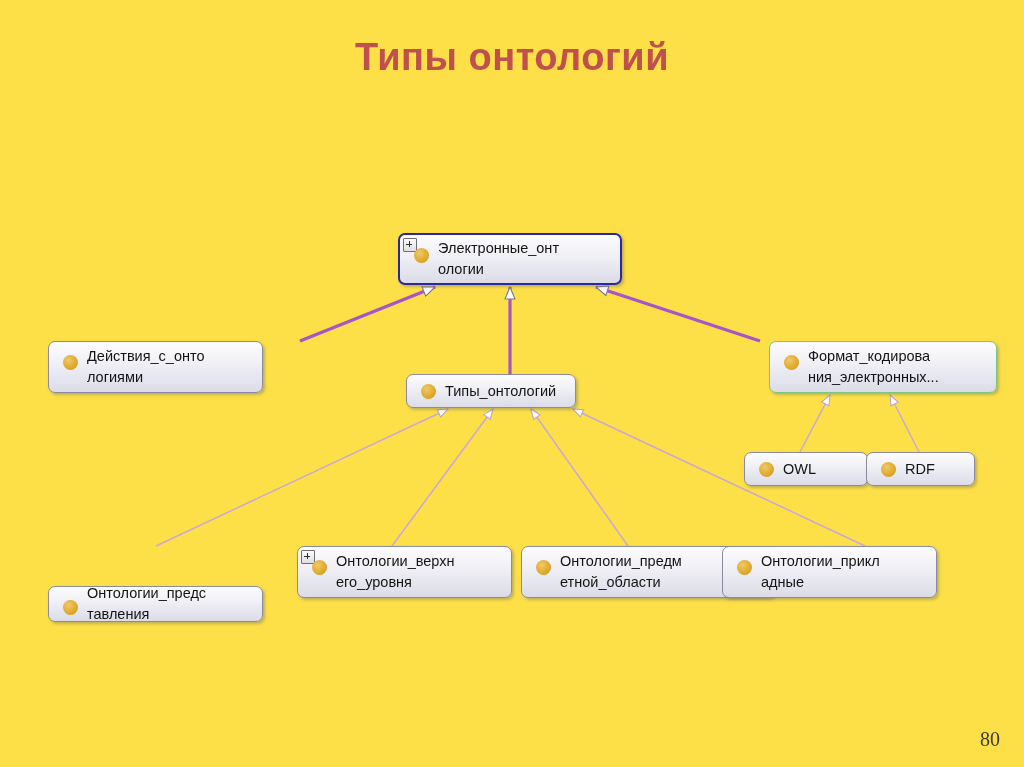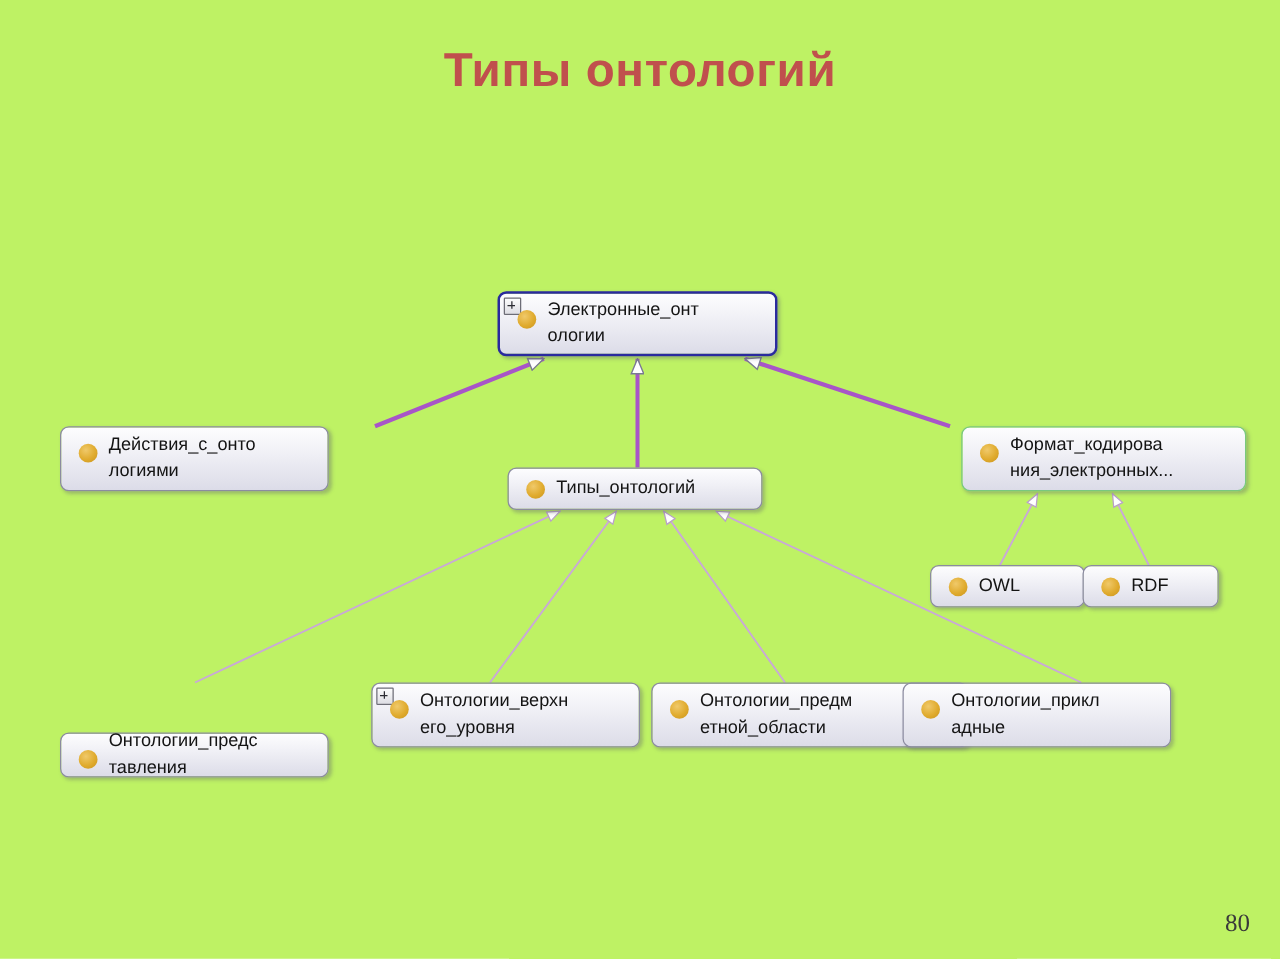--- a/index.html
+++ b/index.html
@@ -9,21 +9,21 @@
   body {
     width: 1024px; height: 767px;
     position: relative;
     overflow: hidden;
     font-family: "Liberation Sans", sans-serif;
   }
   #slide {
     position: absolute;
     left: 0; top: 0;
     width: 1024px; height: 767px;
-    background: #bef264;
+    background: #fde047;
   }
   #title {
     position: absolute;
     left: 0; top: 36px;
     width: 1024px;
     text-align: center;
     font-family: "Liberation Sans", sans-serif;
     font-size: 38px;
     font-weight: bold;
     color: #c0504d;
@@ -162,21 +162,21 @@
       <span class="plus"></span>
       <span class="dot"></span>
       <span class="nlabel"><span>Электронные_онт</span><br><span>ологии</span></span>
     </div>
 
     <div class="node two-line" style="left:48px; top:341px; width:215px; height:52px;">
       <span class="dot"></span>
       <span class="nlabel"><span>Действия_с_онто</span><br><span>логиями</span></span>
     </div>
 
-    <div class="node one-line" style="left:406px; top:374px; width:204px; height:34px;">
+    <div class="node one-line" style="left:406px; top:374px; width:170px; height:34px;">
       <span class="dot"></span>
       <span class="nlabel">Типы_онтологий</span>
     </div>
 
     <div class="node two-line green" style="left:749px; top:341px; width:228px; height:52px;margin-left:20px;">
       <span class="dot"></span>
       <span class="nlabel"><span>Формат_кодирова</span><br><span>ния_электронных...</span></span>
     </div>
 
     <div class="node one-line" style="left:744px; top:452px; width:124px; height:34px;">

